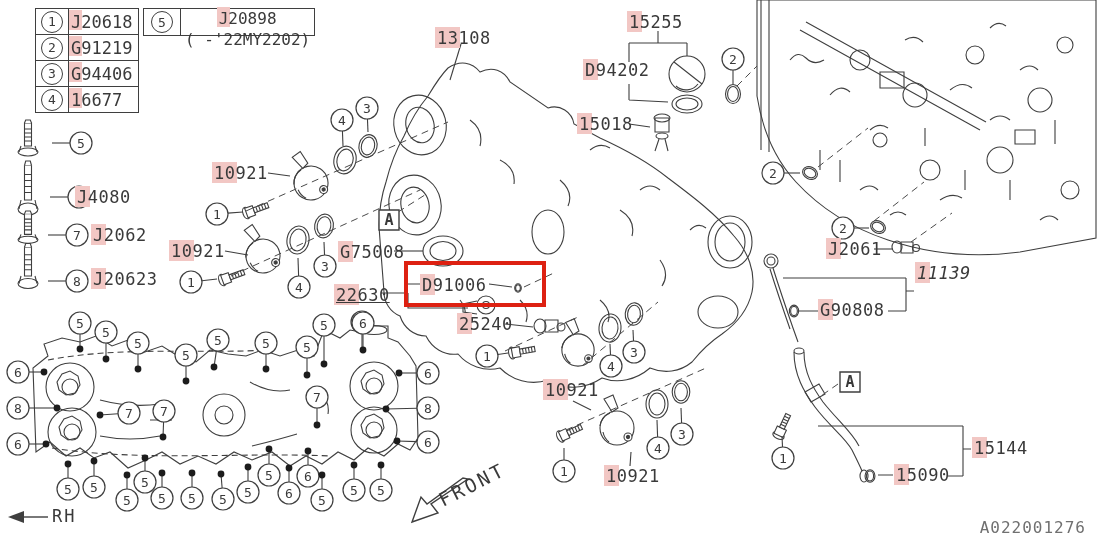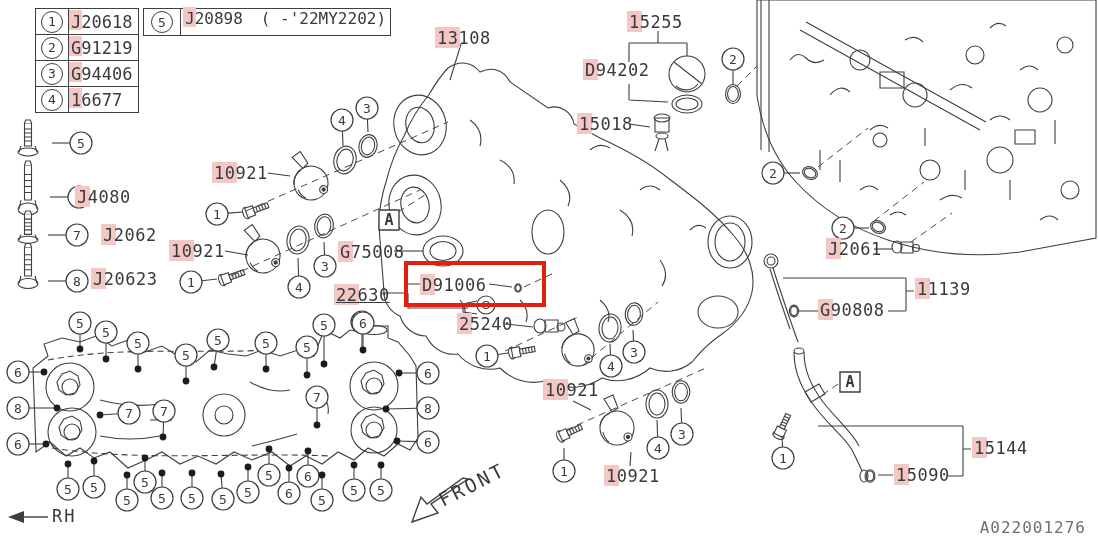--- a/index.html
+++ b/index.html
@@ -21,21 +21,21 @@
   .reftable .refcell{justify-content:center;border-right:1.2px solid var(--line);}
   .cnum{display:inline-flex;width:20px;height:20px;border:1.3px solid var(--line);border-radius:50%;
         align-items:center;justify-content:center;font-size:13px;flex:0 0 auto;background:#fff;}
   .pnum{position:relative;z-index:0;white-space:pre;}
   .pnum::before{content:"";position:absolute;left:-2px;top:-2px;width:13px;height:20px;background:var(--hl);z-index:-1;}
   
   .vartable{position:absolute;left:143px;top:8px;z-index:3;border:1.5px solid var(--line);
             display:flex;font-size:16px;}
   .vartable .refcol{width:36px;display:flex;align-items:center;justify-content:center;border-right:1.2px solid var(--line);}
   .vartable .rows{display:flex;flex-direction:column;}
-  .vartable .vrow{height:26px;display:flex;padding:0 4px;gap:18px;}
+  .vartable .vrow{height:26px;display:flex;align-items:center;padding:0 4px;gap:2px;flex-direction:column;}
   .vartable .vrow + .vrow{border-top:1.2px solid var(--line);}
   .note{white-space:pre;}
   .redbox{position:absolute;border:4px solid var(--red);z-index:4;background:transparent;}
   .annot{position:absolute;z-index:3;white-space:pre;}
   #doc-number{right:12px;top:518px;font-size:16px;letter-spacing:1px;color:var(--doc);}
   #front-view-label{left:138px;top:509px;font-size:18px;letter-spacing:1px;}
   #rh-label{left:52px;top:506px;font-size:17px;letter-spacing:2px;}
 </style>
 </head>
 <body>
@@ -602,25 +602,25 @@
       <span class="plabel" style="left: 629px; top: 14px;"><i class="hlbox" style="width: 14.5px;"></i><span>15255</span></span>
       <span class="plabel" style="left: 585px; top: 62px;"><i class="hlbox" style="width: 14.5px;"></i><span>D94202</span></span>
       <span class="plabel" style="left: 579px; top: 116px;"><i class="hlbox" style="width: 14.5px;"></i><span>15018</span></span>
       <span class="plabel" style="left: 214px; top: 165px;"><i class="hlbox" style="width: 25px;"></i><span>10921</span></span>
       <span class="plabel" style="left: 171px; top: 243px;"><i class="hlbox" style="width: 25px;"></i><span>10921</span></span>
       <span class="plabel" style="left: 340px; top: 244px;"><i class="hlbox" style="width: 14.5px;"></i><span>G75008</span></span>
       <span class="plabel" style="left: 336px; top: 287px; text-decoration: underline;"><i class="hlbox" style="width: 25px;"></i><span>22630</span></span>
       <span class="plabel" style="left: 422px; top: 277px;"><i class="hlbox" style="width: 14.5px;"></i><span>D91006</span></span>
       <span class="plabel" style="left: 459px; top: 316px;"><i class="hlbox" style="width: 14.5px;"></i><span>25240</span></span>
       <span class="plabel" style="left: 77px; top: 189px;"><i class="hlbox" style="width: 14.5px;"></i><span>J4080</span></span>
-      <span class="plabel" style="left: 103px; top: 227px;"><i class="hlbox" style="width: 14.5px;"></i><span>J2062</span></span>
+      <span class="plabel" style="left: 93px; top: 227px;"><i class="hlbox" style="width: 14.5px;"></i><span>J2062</span></span>
       <span class="plabel" style="left: 93px; top: 271px;"><i class="hlbox" style="width: 14.5px;"></i><span>J20623</span></span>
       <span class="plabel" style="left: 828px; top: 241px;"><i class="hlbox" style="width: 14.5px;"></i><span>J2061</span></span>
       <span class="plabel" style="left: 820px; top: 302px;"><i class="hlbox" style="width: 14.5px;"></i><span>G90808</span></span>
-      <span class="plabel" style="left: 917px; top: 281px;"><i class="hlbox" style="width: 14.5px;"></i><span>11139</span></span>
+      <span class="plabel" style="left: 917px; top: 265px; font-style: italic;"><i class="hlbox" style="width: 14.5px;"></i><span>11139</span></span>
       <span class="plabel" style="left: 974px; top: 440px;"><i class="hlbox" style="width: 14.5px;"></i><span>15144</span></span>
       <span class="plabel" style="left: 896px; top: 467px;"><i class="hlbox" style="width: 14.5px;"></i><span>15090</span></span>
       <span class="plabel" style="left: 545px; top: 382px;"><i class="hlbox" style="width: 25px;"></i><span>10921</span></span>
       <span class="plabel" style="left: 606px; top: 468px;"><i class="hlbox" style="width: 14.5px;"></i><span>10921</span></span>
     </div>
 
   <div class="redbox" id="redbox" style="left: 404px; top: 261px; width: 134px; height: 38px;"></div>
 
   <div class="annot" id="rh-label">RH</div>
   <div class="annot" id="doc-number">A022001276</div>

